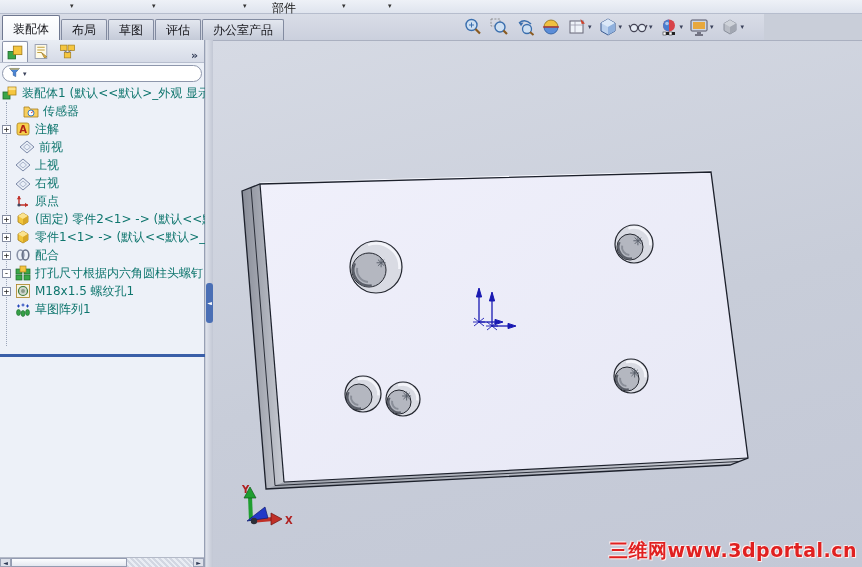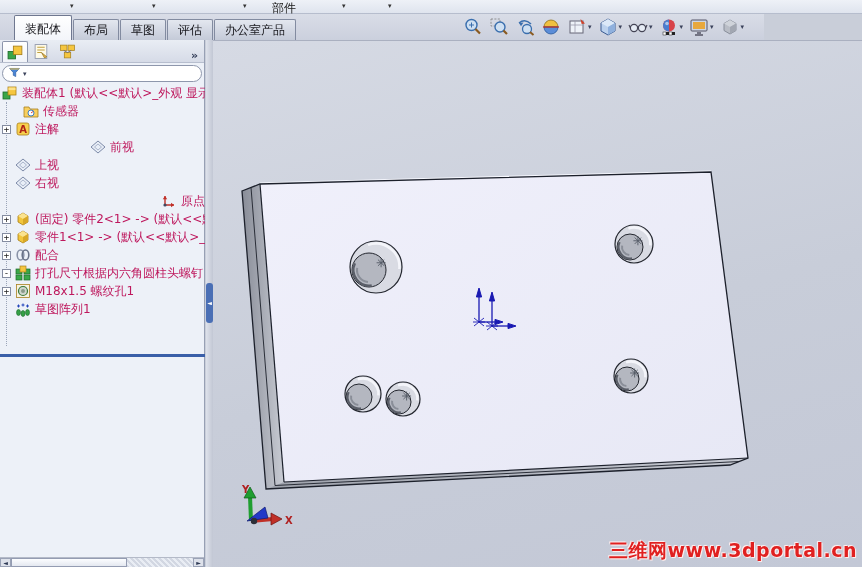--- a/index.html
+++ b/index.html
@@ -7,21 +7,21 @@
   body { font-family:"DejaVu Sans", sans-serif; background:#c9ced9; position:relative; font-size:12px; color:#111; }
 
   
   #top-strip { position:absolute; left:0; top:0; width:862px; height:14px;
     background:linear-gradient(#eef1f7,#dfe4ee); border-bottom:1px solid #b6bdcd; }
   .strip-dd { position:absolute; top:2px; font-size:7px; color:#333; }
   #component-label { position:absolute; left:272px; top:0px; font-size:12px; color:#1a1a1a; }
 
   
   #tab-row { position:absolute; left:0; top:14px; width:764px; height:26px;
-    background:linear-gradient(#d9dde7,#cbd0dd); display:flex; align-items:flex-end; padding-left:14px; }
+    background:linear-gradient(#d9dde7,#cbd0dd); display:flex; align-items:flex-end; padding-left:2px; }
   .tab { height:21px; padding:2px 10px 3px 10px; margin-right:1px; font-size:12px; white-space:nowrap;
     background:linear-gradient(#e3e7ef,#c4cad8); border:1px solid #828ba0; border-bottom:none;
     border-radius:2px 2px 0 0; color:#15151a; cursor:default; }
   .tab.active { height:25px; padding-top:5px; background:linear-gradient(#ffffff,#f3f5fa);
     border-color:#6f7890; position:relative; z-index:3; }
 
   
   #headsup { position:absolute; left:462px; top:15px; height:24px; display:flex; align-items:center; gap:4px; z-index:4; }
   .hud-btn { display:flex; align-items:center; gap:1px; padding:0 1px; }
   .hud-btn svg { width:20px; height:20px; display:block; }
@@ -43,21 +43,21 @@
   #filter-dd { font-size:7px; color:#39415a; }
 
   #tree { position:absolute; left:0; top:44px; width:205px; }
   #tree::before { content:""; position:absolute; left:6px; top:18px; height:244px; border-left:1px dotted #9aa4b8; }
   .tree-row { height:18px; display:flex; align-items:center; white-space:nowrap; overflow:hidden; position:relative; z-index:1; }
   .expand { width:9px; height:9px; flex:none; border:1px solid #848ca0; background:#fff; margin-right:4px;
     font-size:9px; line-height:7px; text-align:center; color:#222; font-family:"DejaVu Sans Mono",monospace; }
   .exp-spacer { width:13px; flex:none; }
   .ticon { width:16px; height:16px; flex:none; margin-right:4px; }
   .ticon svg { width:16px; height:16px; display:block; }
-  .tlabel { font-size:12px; color:#be185d; }
+  .tlabel { font-size:12px; color:#0f766e; }
 
   #tree-split { position:absolute; left:0; top:314px; width:205px; height:3px; background:#3a5fa8; }
 
   #panel-scrollbar { position:absolute; left:0; bottom:0; width:204px; height:10px; display:flex; border-top:1px solid #b4bac8; }
   .sb-btn { width:11px; height:9px; background:#dde1ea; border:1px solid #9aa2b6; font-size:6px; line-height:7px; text-align:center; color:#2f3a55; }
   .sb-thumb { width:116px; height:9px; background:linear-gradient(#fcfdff,#e4e8f0); border:1px solid #949cb2; }
   .sb-track { flex:1; height:9px; background:repeating-linear-gradient(45deg,#d2d7e2 0 2px,#e9edf4 2px 4px); }
 
   
   #splitter { position:absolute; left:206px; top:40px; width:7px; height:527px;
@@ -257,51 +257,51 @@
       <div class="tree-row" style="padding-left: 2px;">
         <span class="expand">+</span>
         <span class="ticon">
           <svg viewBox="0 0 16 16">
             <rect x="2" y="2" width="12" height="12" rx="2" fill="#f8d04e" stroke="#a8821e" stroke-width="0.8"></rect>
             <text x="8" y="12" font-size="10" font-weight="bold" text-anchor="middle" fill="#b02418">A</text>
           </svg>
         </span>
         <span class="tlabel">注解</span>
       </div>
-      <div class="tree-row" style="padding-left: 6px; justify-content: center;">
+      <div class="tree-row" style="padding-left: 6px;">
         <span class="exp-spacer"></span>
         <span class="ticon">
           <svg viewBox="0 0 16 16">
             <polygon points="8,2 15,8 8,14 1,8" fill="#e4ebf5" fill-opacity="0.55" stroke="#7d8aa8" stroke-width="1"></polygon>
             <polygon points="8,5 11.5,8 8,11 4.5,8" fill="none" stroke="#9aa6c0" stroke-width="0.8"></polygon>
           </svg>
         </span>
         <span class="tlabel">前视</span>
       </div>
       <div class="tree-row" style="padding-left: 2px;">
         <span class="exp-spacer"></span>
         <span class="ticon">
           <svg viewBox="0 0 16 16">
             <polygon points="8,2 15,8 8,14 1,8" fill="#e4ebf5" fill-opacity="0.55" stroke="#7d8aa8" stroke-width="1"></polygon>
             <polygon points="8,5 11.5,8 8,11 4.5,8" fill="none" stroke="#9aa6c0" stroke-width="0.8"></polygon>
           </svg>
         </span>
         <span class="tlabel">上视</span>
       </div>
-      <div class="tree-row" style="padding-left: 2px;">
+      <div class="tree-row" style="padding-left: 2px; align-items: flex-end;">
         <span class="exp-spacer"></span>
         <span class="ticon">
           <svg viewBox="0 0 16 16">
             <polygon points="8,2 15,8 8,14 1,8" fill="#e4ebf5" fill-opacity="0.55" stroke="#7d8aa8" stroke-width="1"></polygon>
             <polygon points="8,5 11.5,8 8,11 4.5,8" fill="none" stroke="#9aa6c0" stroke-width="0.8"></polygon>
           </svg>
         </span>
         <span class="tlabel">右视</span>
       </div>
-      <div class="tree-row" style="padding-left: 12px; justify-content: flex-end;">
+      <div class="tree-row" style="padding-left: 2px;">
         <span class="exp-spacer"></span>
         <span class="ticon">
           <svg viewBox="0 0 16 16">
             <path d="M4 12 L4 3 M4 12 L13 12" stroke="#c03028" stroke-width="1.4"></path>
             <path d="M4 3 l-2.2 3.2 h4.4 z" fill="#c03028"></path>
             <path d="M13 12 l-3 -2.2 v4.4 z" fill="#c03028"></path>
             <circle cx="4" cy="12" r="1.6" fill="#404860"></circle>
           </svg>
         </span>
         <span class="tlabel">原点</span>

